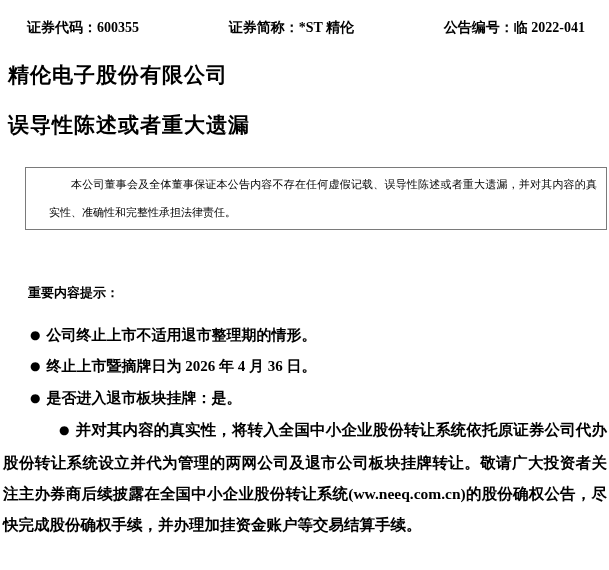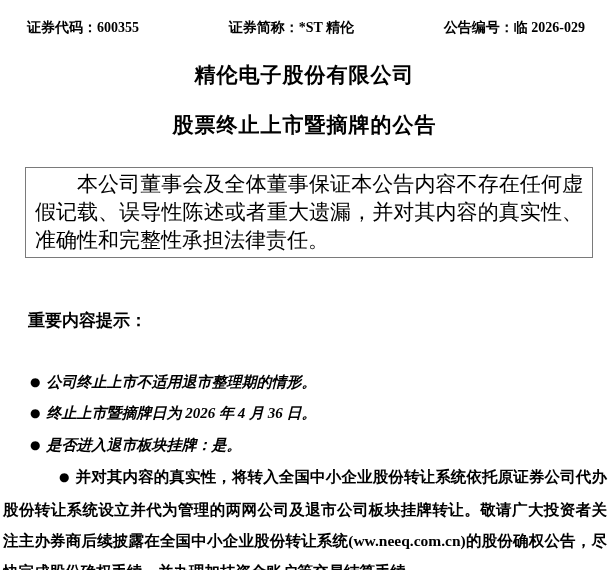--- a/index.html
+++ b/index.html
@@ -20,56 +20,54 @@
     padding: 19px 24px 0 27px;
     font-size: 14px;
     font-weight: bold;
     line-height: 17px;
     white-space: nowrap;
   }
 
   
   .title-company, .title-announcement {
     margin: 8px;
-    text-align: center;
     font-family: "Liberation Sans", "DejaVu Sans", sans-serif;
     font-weight: bold;
     font-size: 21px;
     line-height: 28px;
     letter-spacing: 1px;
   }
   .title-company { margin-top: 25px; }
   .title-announcement { margin-top: 22px; }
 
   
   .disclaimer-box {
     margin: 28px 0 0 25px;
     width: 548px;
     border: 1px solid #7a7a7a;
-    padding: 2px 9px 3px 9px;
-    font-size: 21px;
+    padding: 2px 9px 3px 23px;
+    font-size: 11px;
     line-height: 28px;
     text-align: justify;
   }
   .disclaimer-box p { margin: 0; text-indent: 2em; }
 
   .hl-heading {
     margin: 53px 11px 0 28px;
-    font-size: 17px;
+    font-size: 13px;
     font-weight: bold;
     line-height: 20px;
   }
 
   .hl-list {
     list-style: none;
-    margin: 36px 0 0 0;
+    margin: 17px 0 0 0;
     padding: 0;
     font-size: 15px;
     font-weight: bold;
-    font-style: italic;
   }
   .hl-list li {
     line-height: 31.4px;
     padding-left: 30px;
     white-space: nowrap;
   }
   .bullet {
     display: inline-block;
     font-size: 12px;
     margin-right: 6px;
@@ -87,25 +85,25 @@
   }
 </style>
 </head>
 <body>
 
 <div class="page">
 
   <div class="doc-header">
     <span><span>证券代码：</span><span>600355</span></span>
     <span><span>证券简称：</span><span>*ST 精伦</span></span>
-    <span><span>公告编号：</span><span>临 2026-029</span></span>
+    <span><span>公告编号：</span><span>临 2022-041</span></span>
   </div>
 
   <h1 class="title-company">精伦电子股份有限公司</h1>
-  <h2 class="title-announcement">股票终止上市暨摘牌的公告</h2>
+  <h2 class="title-announcement">误导性陈述或者重大遗漏</h2>
 
   <div class="disclaimer-box">
     <p>本公司董事会及全体董事保证本公告内容不存在任何虚假记载、误导性陈述或者重大遗漏，并对其内容的真实性、准确性和完整性承担法律责任。</p>
   </div>
 
   <div class="hl-heading">重要内容提示：</div>
 
   <ul class="hl-list">
     <li><span class="bullet">●</span><span>公司终止上市不适用退市整理期的情形。</span></li>
     <li><span class="bullet">●</span><span>终止上市暨摘牌日为 2026 年 4 月 36 日。</span></li>

